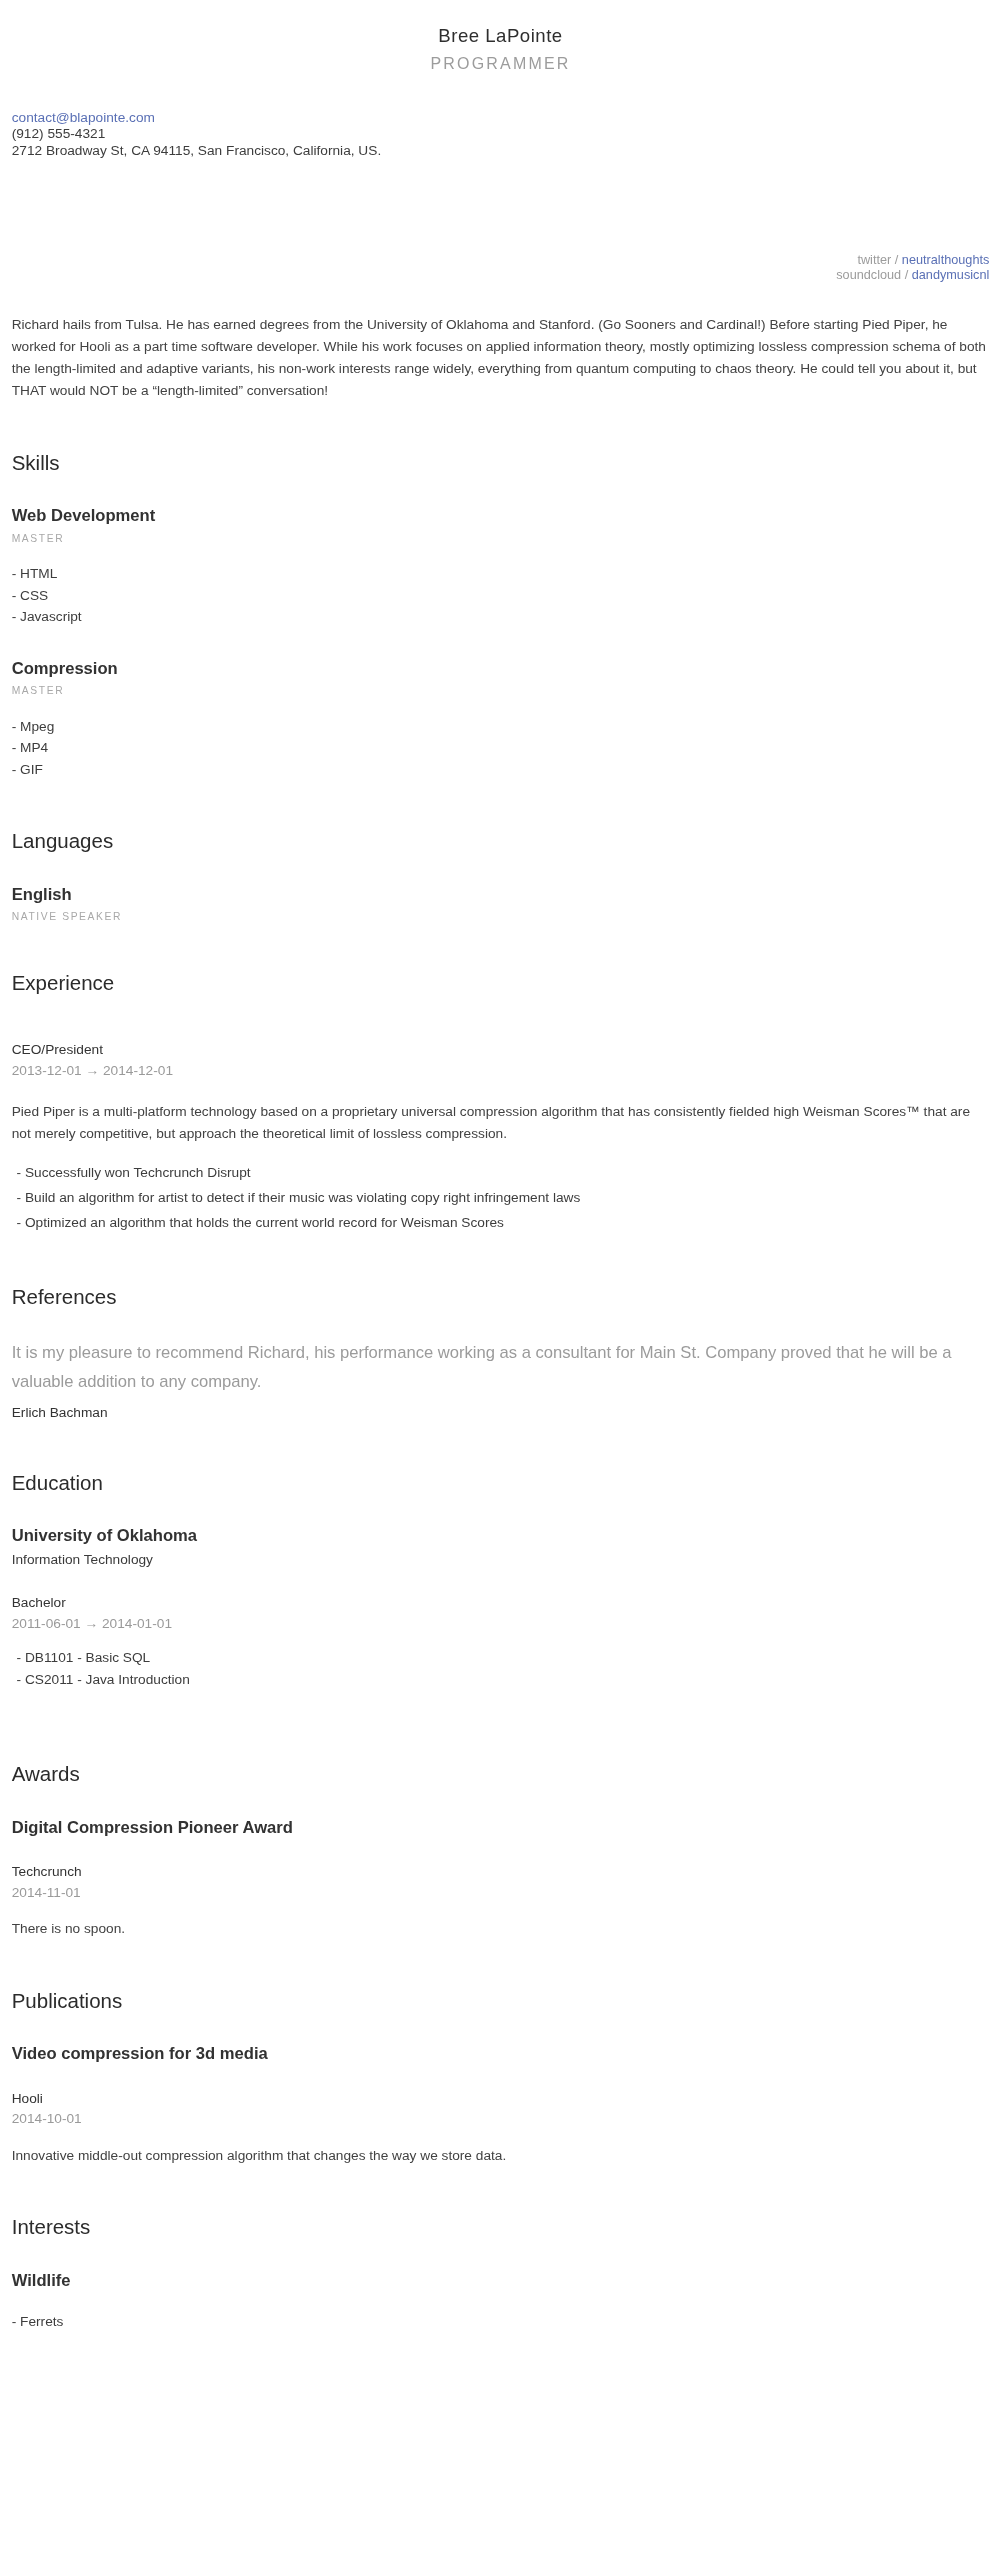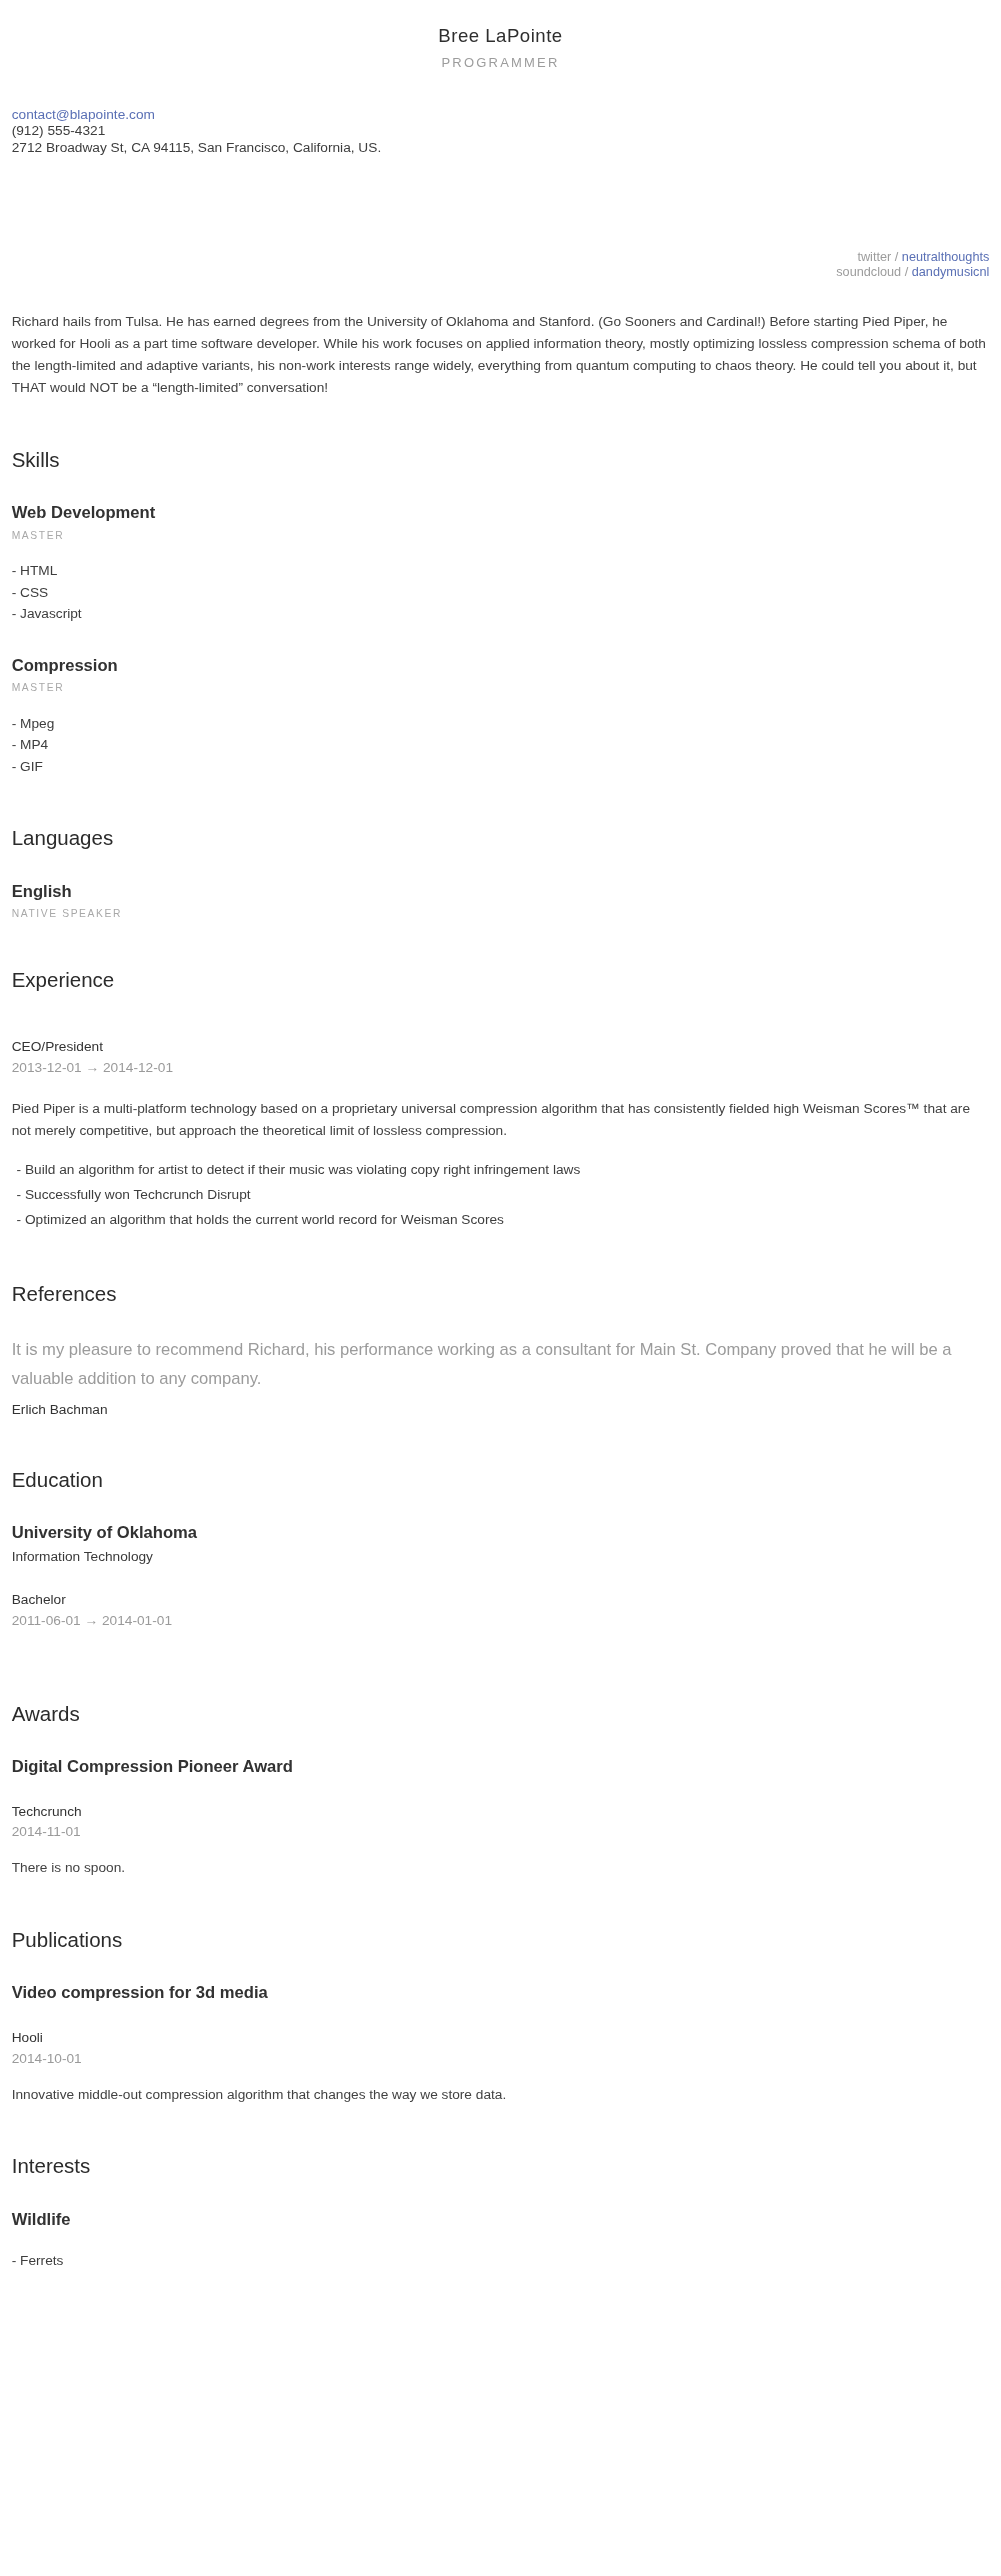--- a/index.html
+++ b/index.html
@@ -26,21 +26,21 @@
     text-align: center;
     font-size: 18.6px;
     font-weight: 400;
     color: #2e2e2e;
     letter-spacing: 0.5px;
     line-height: 22.5px;
   }
   .job-label {
     margin-top: 6.8px;
     text-align: center;
-    font-size: 13px;
+    font-size: 16px;
     color: #9c9c9c;
     letter-spacing: 2.2px;
   }
   .contact {
     margin-top: 37px;
     line-height: 16.6px;
     font-size: 13.7px;
   }
   .contact div { margin: 0; }
   .profiles {
@@ -198,22 +198,22 @@
     </div>
   </section>
 
   <section class="sec-experience">
     <h2 class="section-title">Experience</h2>
     <div class="entry">
       <div class="position position-first">CEO/President</div>
       <div class="dates">2013-12-01 → 2014-12-01</div>
       <p class="entry-summary">Pied Piper is a multi-platform technology based on a proprietary universal compression algorithm that has consistently fielded high Weisman Scores™ that are not merely competitive, but approach the theoretical limit of lossless compression.</p>
       <ul class="highlights">
+        <li>- Successfully won Techcrunch Disrupt</li>
         <li>- Build an algorithm for artist to detect if their music was violating copy right infringement laws</li>
-        <li>- Successfully won Techcrunch Disrupt</li>
         <li>- Optimized an algorithm that holds the current world record for Weisman Scores</li>
       </ul>
     </div>
   </section>
 
   <section class="sec-references">
     <h2 class="section-title">References</h2>
     <div class="entry">
       <blockquote class="reference-quote">It is my pleasure to recommend Richard, his performance working as a consultant for Main St. Company proved that he will be a valuable addition to any company.</blockquote>
       <div class="reference-name">Erlich Bachman</div>
@@ -221,20 +221,24 @@
   </section>
 
 
   <section class="sec-education">
     <h2 class="section-title">Education</h2>
     <div class="entry">
       <h3>University of Oklahoma</h3>
       <div class="area">Information Technology</div>
       <div class="position">Bachelor</div>
       <div class="dates">2011-06-01 → 2014-01-01</div>
+      <ul class="courses">
+        <li>- DB1101 - Basic SQL</li>
+        <li>- CS2011 - Java Introduction</li>
+      </ul>
     </div>
   </section>
 
   <section class="sec-awards">
     <h2 class="section-title">Awards</h2>
     <div class="entry">
       <h3>Digital Compression Pioneer Award</h3>
       <div class="position">Techcrunch</div>
       <div class="dates">2014-11-01</div>
       <p class="entry-summary tight">There is no spoon.</p>

